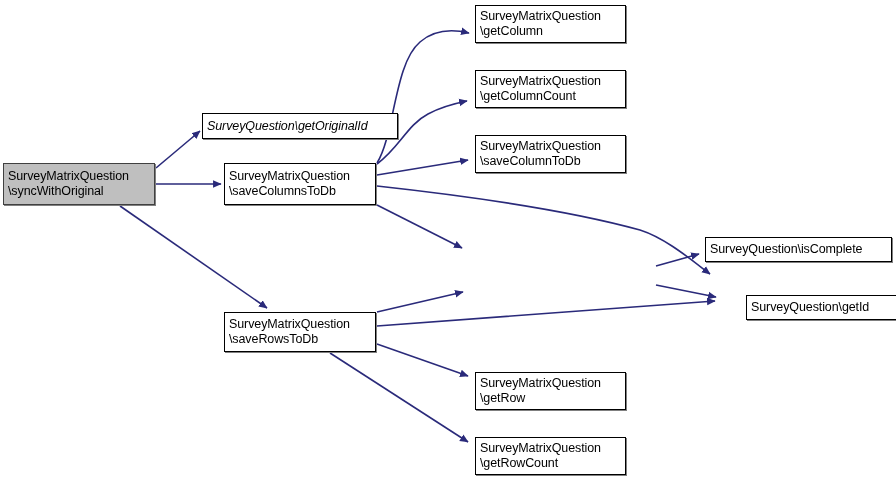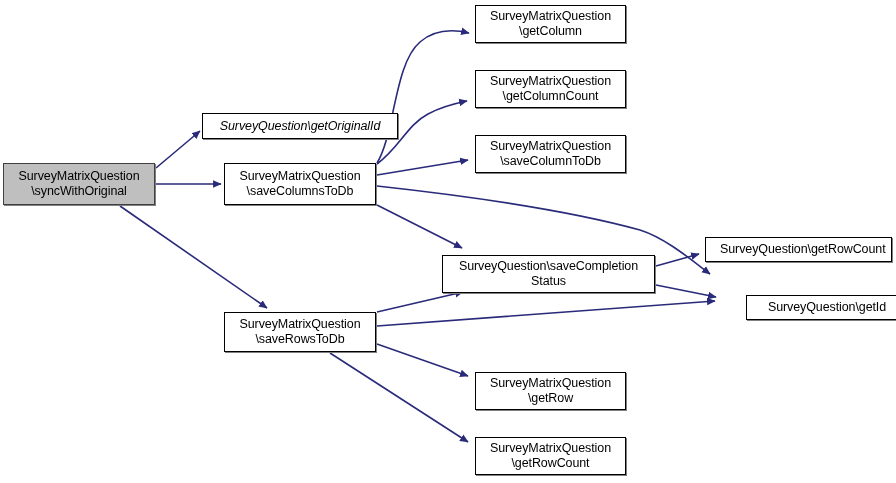--- a/index.html
+++ b/index.html
@@ -22,30 +22,29 @@
     width: 896px;
     height: 483px;
     pointer-events: none;
   }
   .node {
     position: absolute;
     box-sizing: border-box;
     display: flex;
     align-items: center;
     justify-content: center;
-    text-align: center;
     border: 1px solid #000000;
     background: #ffffff;
     color: #000000;
     font-size: 12.5px;
     line-height: 15px;
     letter-spacing: -0.1px;
     box-shadow: 1px 1px 0 0 #808080;
     white-space: pre-line;
-    padding: 0 14px;
+    padding: 0 4px;
   }
   .node.highlight {
     background: #bfbfbf;
     border: 1px solid #404040;
   }
   .node-label {
     display: block;
     width: 100%;
   }
 </style>
@@ -119,27 +118,23 @@
   <div class="node" style="left:475px;top:70px;width:151px;height:38px;">
     <span class="node-label">SurveyMatrixQuestion
 \getColumnCount</span>
   </div>
 
   <div class="node" style="left:475px;top:135px;width:151px;height:38px;">
     <span class="node-label">SurveyMatrixQuestion
 \saveColumnToDb</span>
   </div>
 
-  <div class="node" style="left:442px;top:255px;width:213px;height:38px;">
-    <span class="node-label">SurveyQuestion\saveCompletion
-Status</span>
-  </div>
 
   <div class="node" style="left:705px;top:237px;width:187px;height:25px;">
-    <span class="node-label">SurveyQuestion\getRowCount</span>
+    <span class="node-label">SurveyQuestion\isComplete</span>
   </div>
 
   <div class="node" style="left:746px;top:287px;width:162px;height:25px;margin-top:8px;">
     <span class="node-label">SurveyQuestion\getId</span>
   </div>
 
   <div class="node" style="left:475px;top:372px;width:151px;height:38px;">
     <span class="node-label">SurveyMatrixQuestion
 \getRow</span>
   </div>

